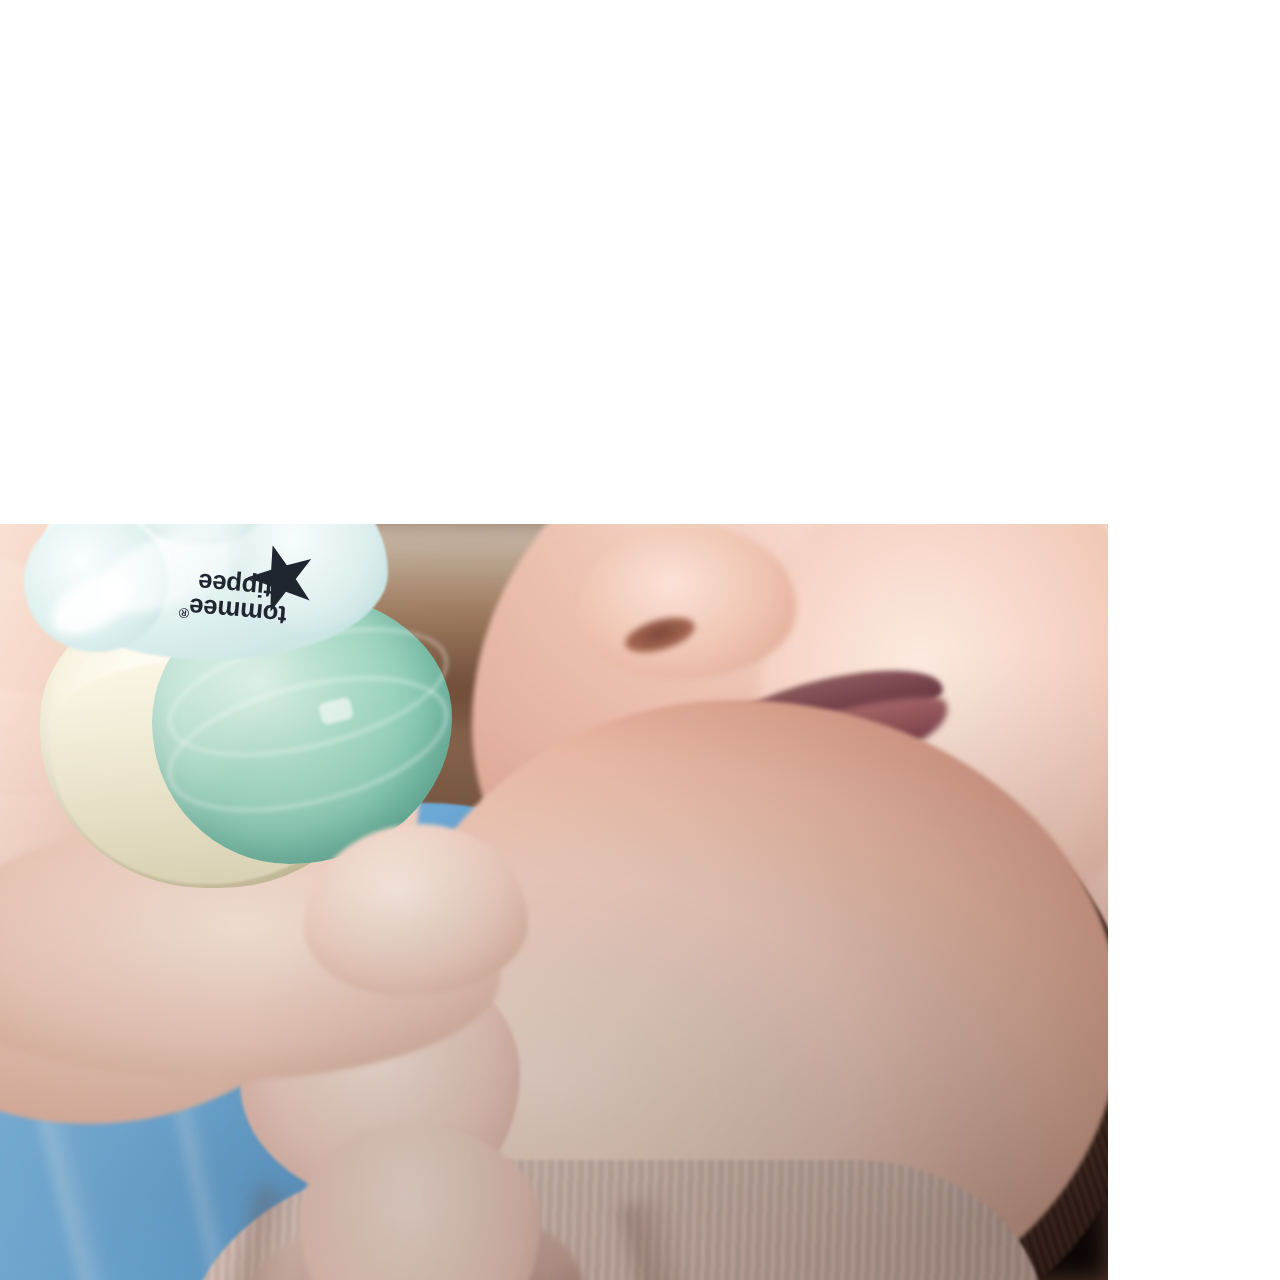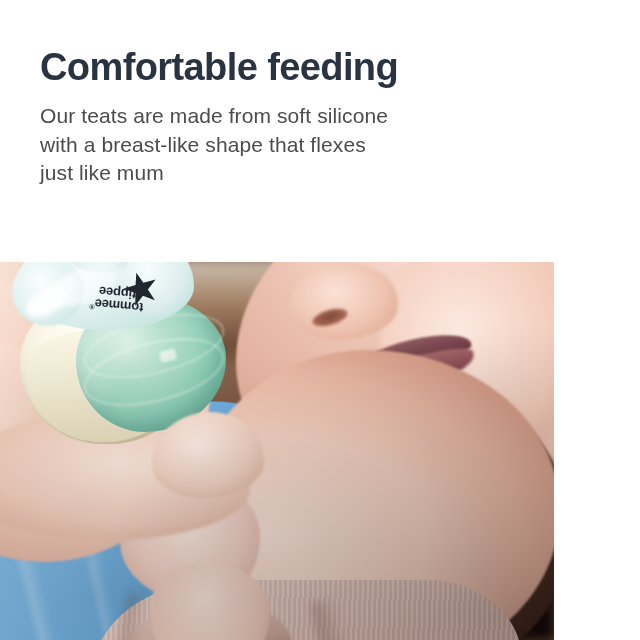--- a/index.html
+++ b/index.html
@@ -450,28 +450,20 @@
       radial-gradient(ellipse at 18% 88%, rgba(0,0,0,.12) 0%, rgba(0,0,0,0) 55%),
       radial-gradient(ellipse at 92% 92%, rgba(0,0,0,.30) 0%, rgba(0,0,0,0) 58%);
     pointer-events: none;
   }
 </style>
 </head>
 <body>
 
 <div class="page">
 
-  <div class="text-block">
-    <h1 class="headline">Comfortable feeding</h1>
-    <p class="subcopy">
-      <span class="line">Our teats are made from soft silicone</span>
-      <span class="line">with a breast-like shape that flexes</span>
-      <span class="line">just like mum</span>
-    </p>
-  </div>
 
   <div class="photo">
 
     <div class="bg-wood"></div>
     <div class="bg-wood-band"></div>
 
     <div class="mum-face"></div>
     <div class="mum-cheek"></div>
     <div class="mum-nose"></div>
     <div class="mum-nostril"></div>

